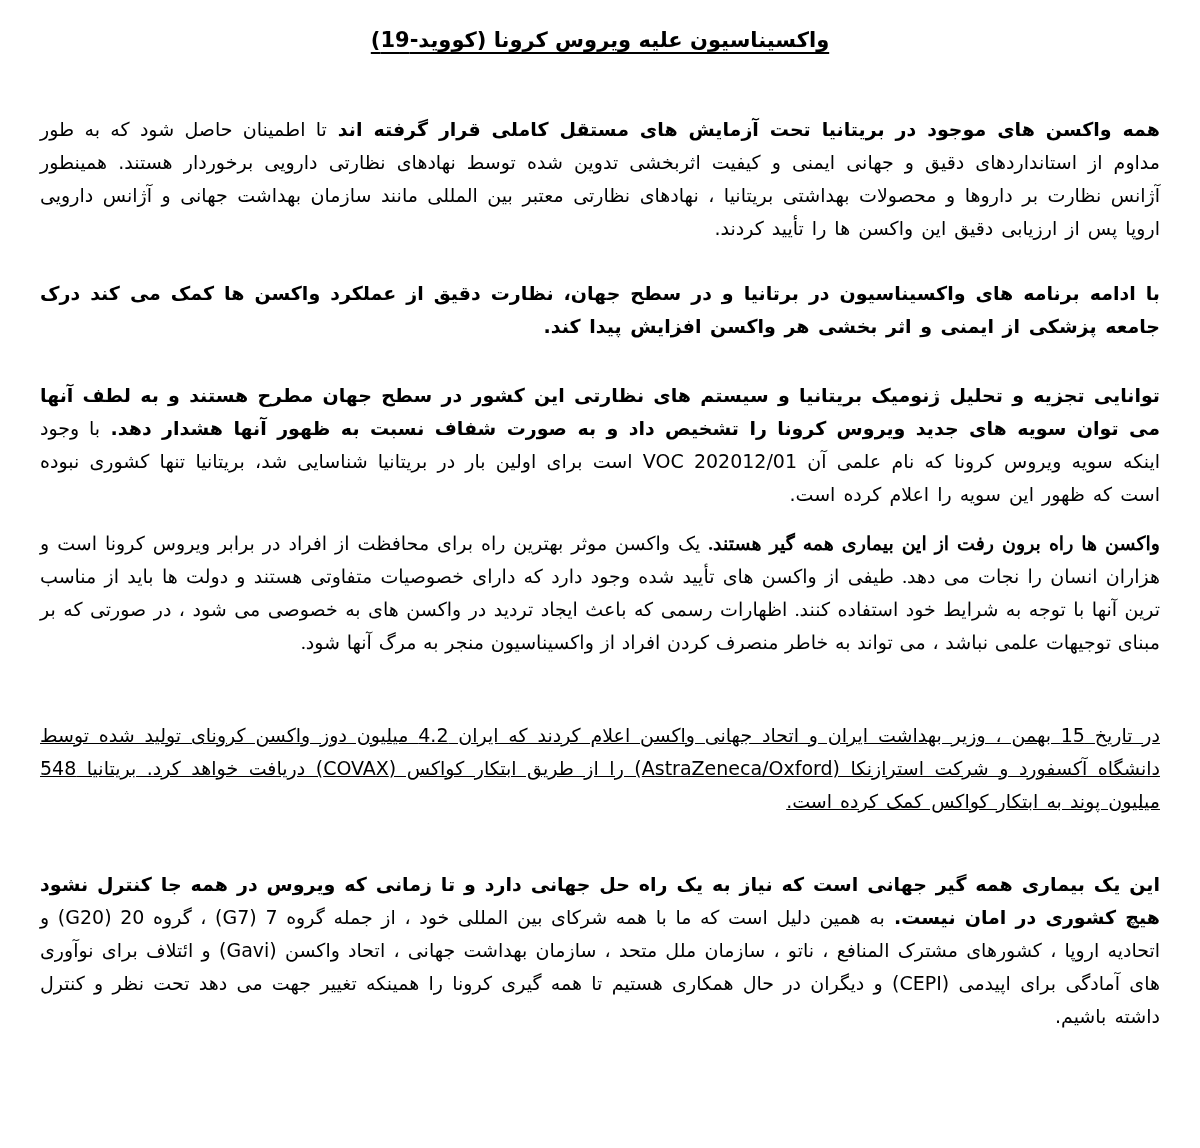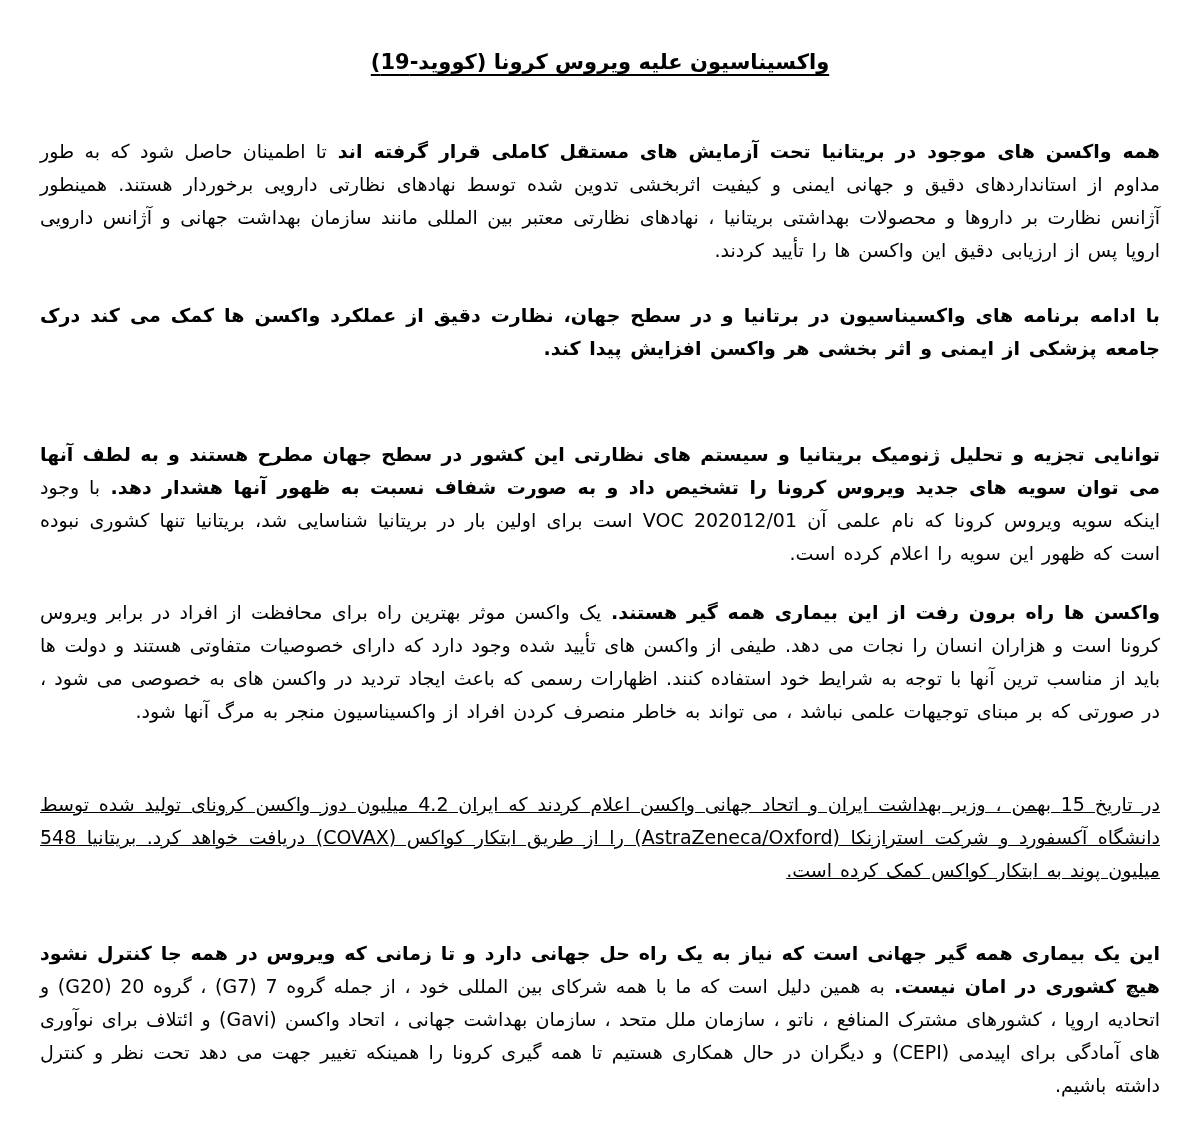--- a/index.html
+++ b/index.html
@@ -11,21 +11,21 @@
     width: 1200px;
     height: 1148px;
     overflow: hidden;
     font-family: "DejaVu Sans", sans-serif;
     color: #000000;
   }
   .page {
     box-sizing: border-box;
     width: 1200px;
     height: 1148px;
-    padding: 46px 40px 0 40px;
+    padding: 24px 40px 0 40px;
     direction: rtl;
   }
   .doc-title {
     font-size: 21px;
     font-weight: bold;
     text-align: center;
     text-decoration: underline;
     text-decoration-thickness: 2px;
     text-underline-offset: 5px;
     margin: 0 0 56px 0;
@@ -36,23 +36,23 @@
     line-height: 33px;
     text-align: justify;
     text-align-last: right;
     margin: 0;
     word-spacing: 2px;
   }
   .doc-body p .bold {
     font-weight: bold;
   }
   .doc-body p:nth-of-type(1) { margin-bottom: 32px; }
-  .doc-body p:nth-of-type(2) { margin-bottom: 73px; }
-  .doc-body p:nth-of-type(3) { margin-bottom: 26px; }
-  .doc-body p:nth-of-type(4) { margin-bottom: 60px; }
+  .doc-body p:nth-of-type(2) { margin-bottom: 36px; }
+  .doc-body p:nth-of-type(3) { margin-bottom: 16px; }
+  .doc-body p:nth-of-type(4) { margin-bottom: 60px; font-family: Liberation Serif, serif; }
   .doc-body p:nth-of-type(5) { margin-bottom: 50px; text-decoration: underline; }
   .doc-body p:nth-of-type(6) { margin-bottom: 8px; }
 </style>
 </head>
 <body>
 
 <div class="page">
   <h1 class="doc-title">واکسیناسیون علیه ویروس کرونا (کووید-19)</h1>
   <main class="doc-body">
       <p><span class="bold">همه واکسن های موجود در بریتانیا تحت آزمایش های مستقل کاملی قرار گرفته اند </span><span>تا اطمینان حاصل شود که به طور مداوم از استانداردهای دقیق و جهانی ایمنی و کیفیت اثربخشی تدوین شده توسط نهادهای نظارتی دارویی برخوردار هستند. همینطور آژانس نظارت بر داروها و محصولات بهداشتی بریتانیا ، نهادهای نظارتی معتبر بین المللی مانند سازمان بهداشت جهانی و آژانس دارویی اروپا پس از ارزیابی دقیق این واکسن ها را تأیید کردند.</span></p>

